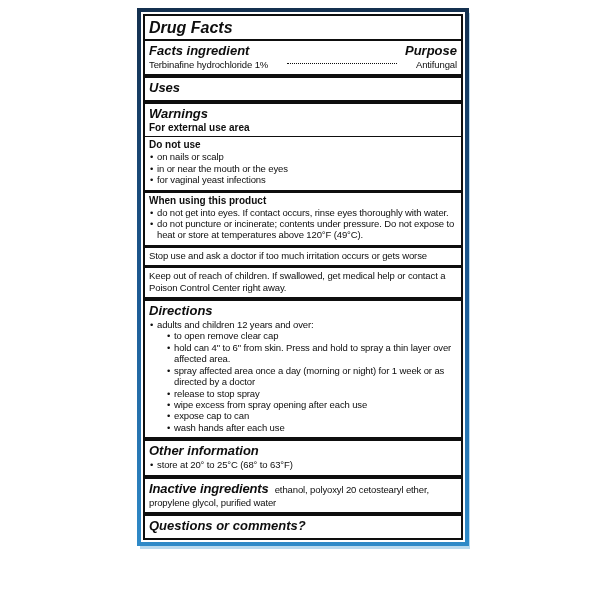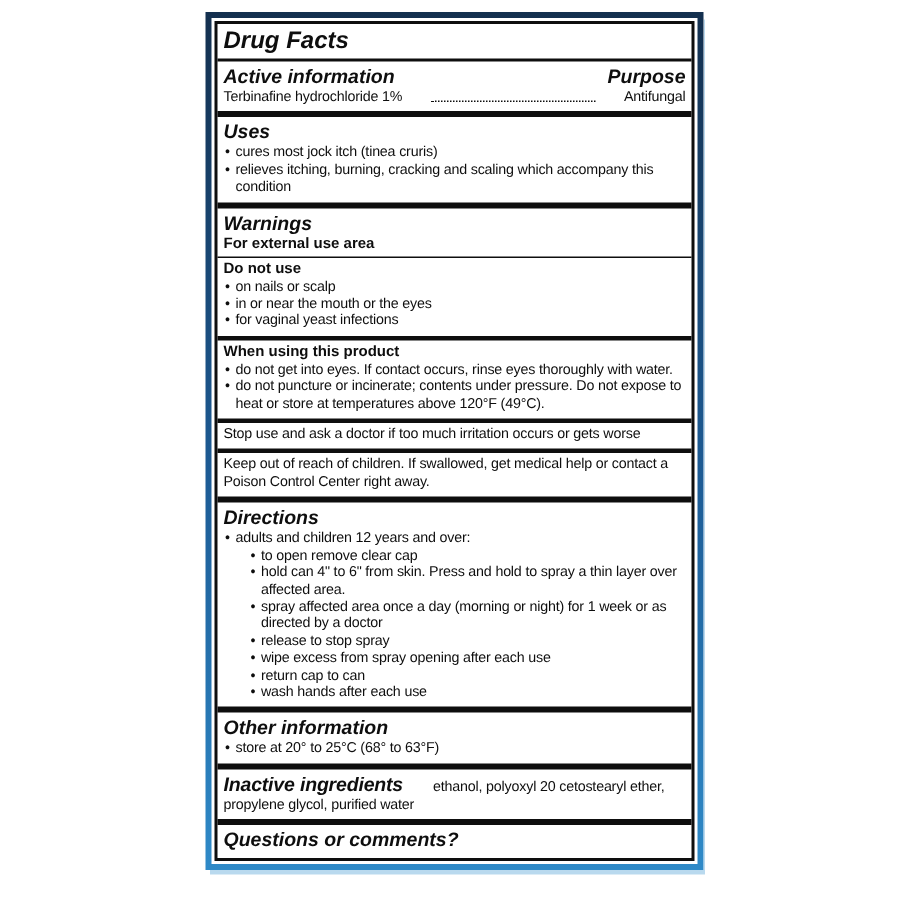--- a/index.html
+++ b/index.html
@@ -23,55 +23,51 @@
   .h1{font-style:italic;font-weight:bold;font-size:16px;line-height:19px;}
   .h2{font-style:italic;font-weight:bold;font-size:13px;line-height:16px;}
   .hb{font-weight:bold;font-size:10px;line-height:12px;}
   .para, li{font-size:9.5px;line-height:11.4px;letter-spacing:-0.12px;}
   .b{font-weight:normal;}
   ul{margin:0;padding:0;list-style:none;}
   li{position:relative;padding-left:8px;}
   li::before{content:"\2022";position:absolute;left:1px;}
   ul.l2{margin-left:9px;margin-top:0;}
   .ai-row{display:flex;justify-content:space-between;align-items:baseline;}
-  .leader-row{display:flex;align-items:flex-end;font-size:9.5px;line-height:11.4px;letter-spacing:-0.12px;gap:18px;}
+  .leader-row{display:flex;align-items:center;font-size:9.5px;line-height:11.4px;letter-spacing:-0.12px;gap:18px;}
   .leader{flex:1;border-bottom:1.6px dotted #0e0e0e;margin:0 1px 2px 1px;}
-  .inline-h{margin-right:20px;}
+  .inline-h{margin-right:6px;}
 </style>
 </head>
 <body>
 
 <div class="frame">
   <div class="gap">
     <div class="panel">
 
       <div class="sec tight">
         <div class="h1">Drug Facts</div>
       </div>
       <div class="rule"></div>
 
       <div class="sec">
         <div class="ai-row">
-          <span class="h2">Active information</span>
+          <span class="h2">Facts ingredient</span>
           <span class="h2">Purpose</span>
         </div>
         <div class="leader-row">
           <span>Terbinafine hydrochloride 1%</span>
           <span class="leader"></span>
           <span>Antifungal</span>
         </div>
       </div>
       <div class="bar"></div>
 
       <div class="sec">
         <div class="h2">Uses</div>
-        <ul>
-          <li>cures most jock itch (tinea cruris)</li>
-          <li>relieves itching, burning, cracking and scaling which accompany this condition</li>
-        </ul>
       </div>
       <div class="bar"></div>
 
       <div class="sec tight">
         <div class="h2">Warnings</div>
         <div class="hb">For external use area</div>
       </div>
       <div class="rule-thin"></div>
 
       <div class="sec">
@@ -107,21 +103,21 @@
         <div class="h2">Directions</div>
         <ul class="l1">
           <li>
             <span>adults and children 12 years and over:</span>
             <ul class="l2">
               <li>to open remove clear cap</li>
               <li>hold can 4" to 6" from skin. Press and hold to spray a thin layer over affected area.</li>
               <li><span>spray affected area once a day (morning </span><span class="b">or</span><span> night) for 1 week or as directed by a doctor</span></li>
               <li>release to stop spray</li>
               <li>wipe excess from spray opening after each use</li>
-              <li>return cap to can</li>
+              <li>expose cap to can</li>
               <li>wash hands after each use</li>
             </ul>
           </li>
         </ul>
       </div>
       <div class="bar"></div>
 
       <div class="sec">
         <div class="h2">Other information</div>
         <ul>

